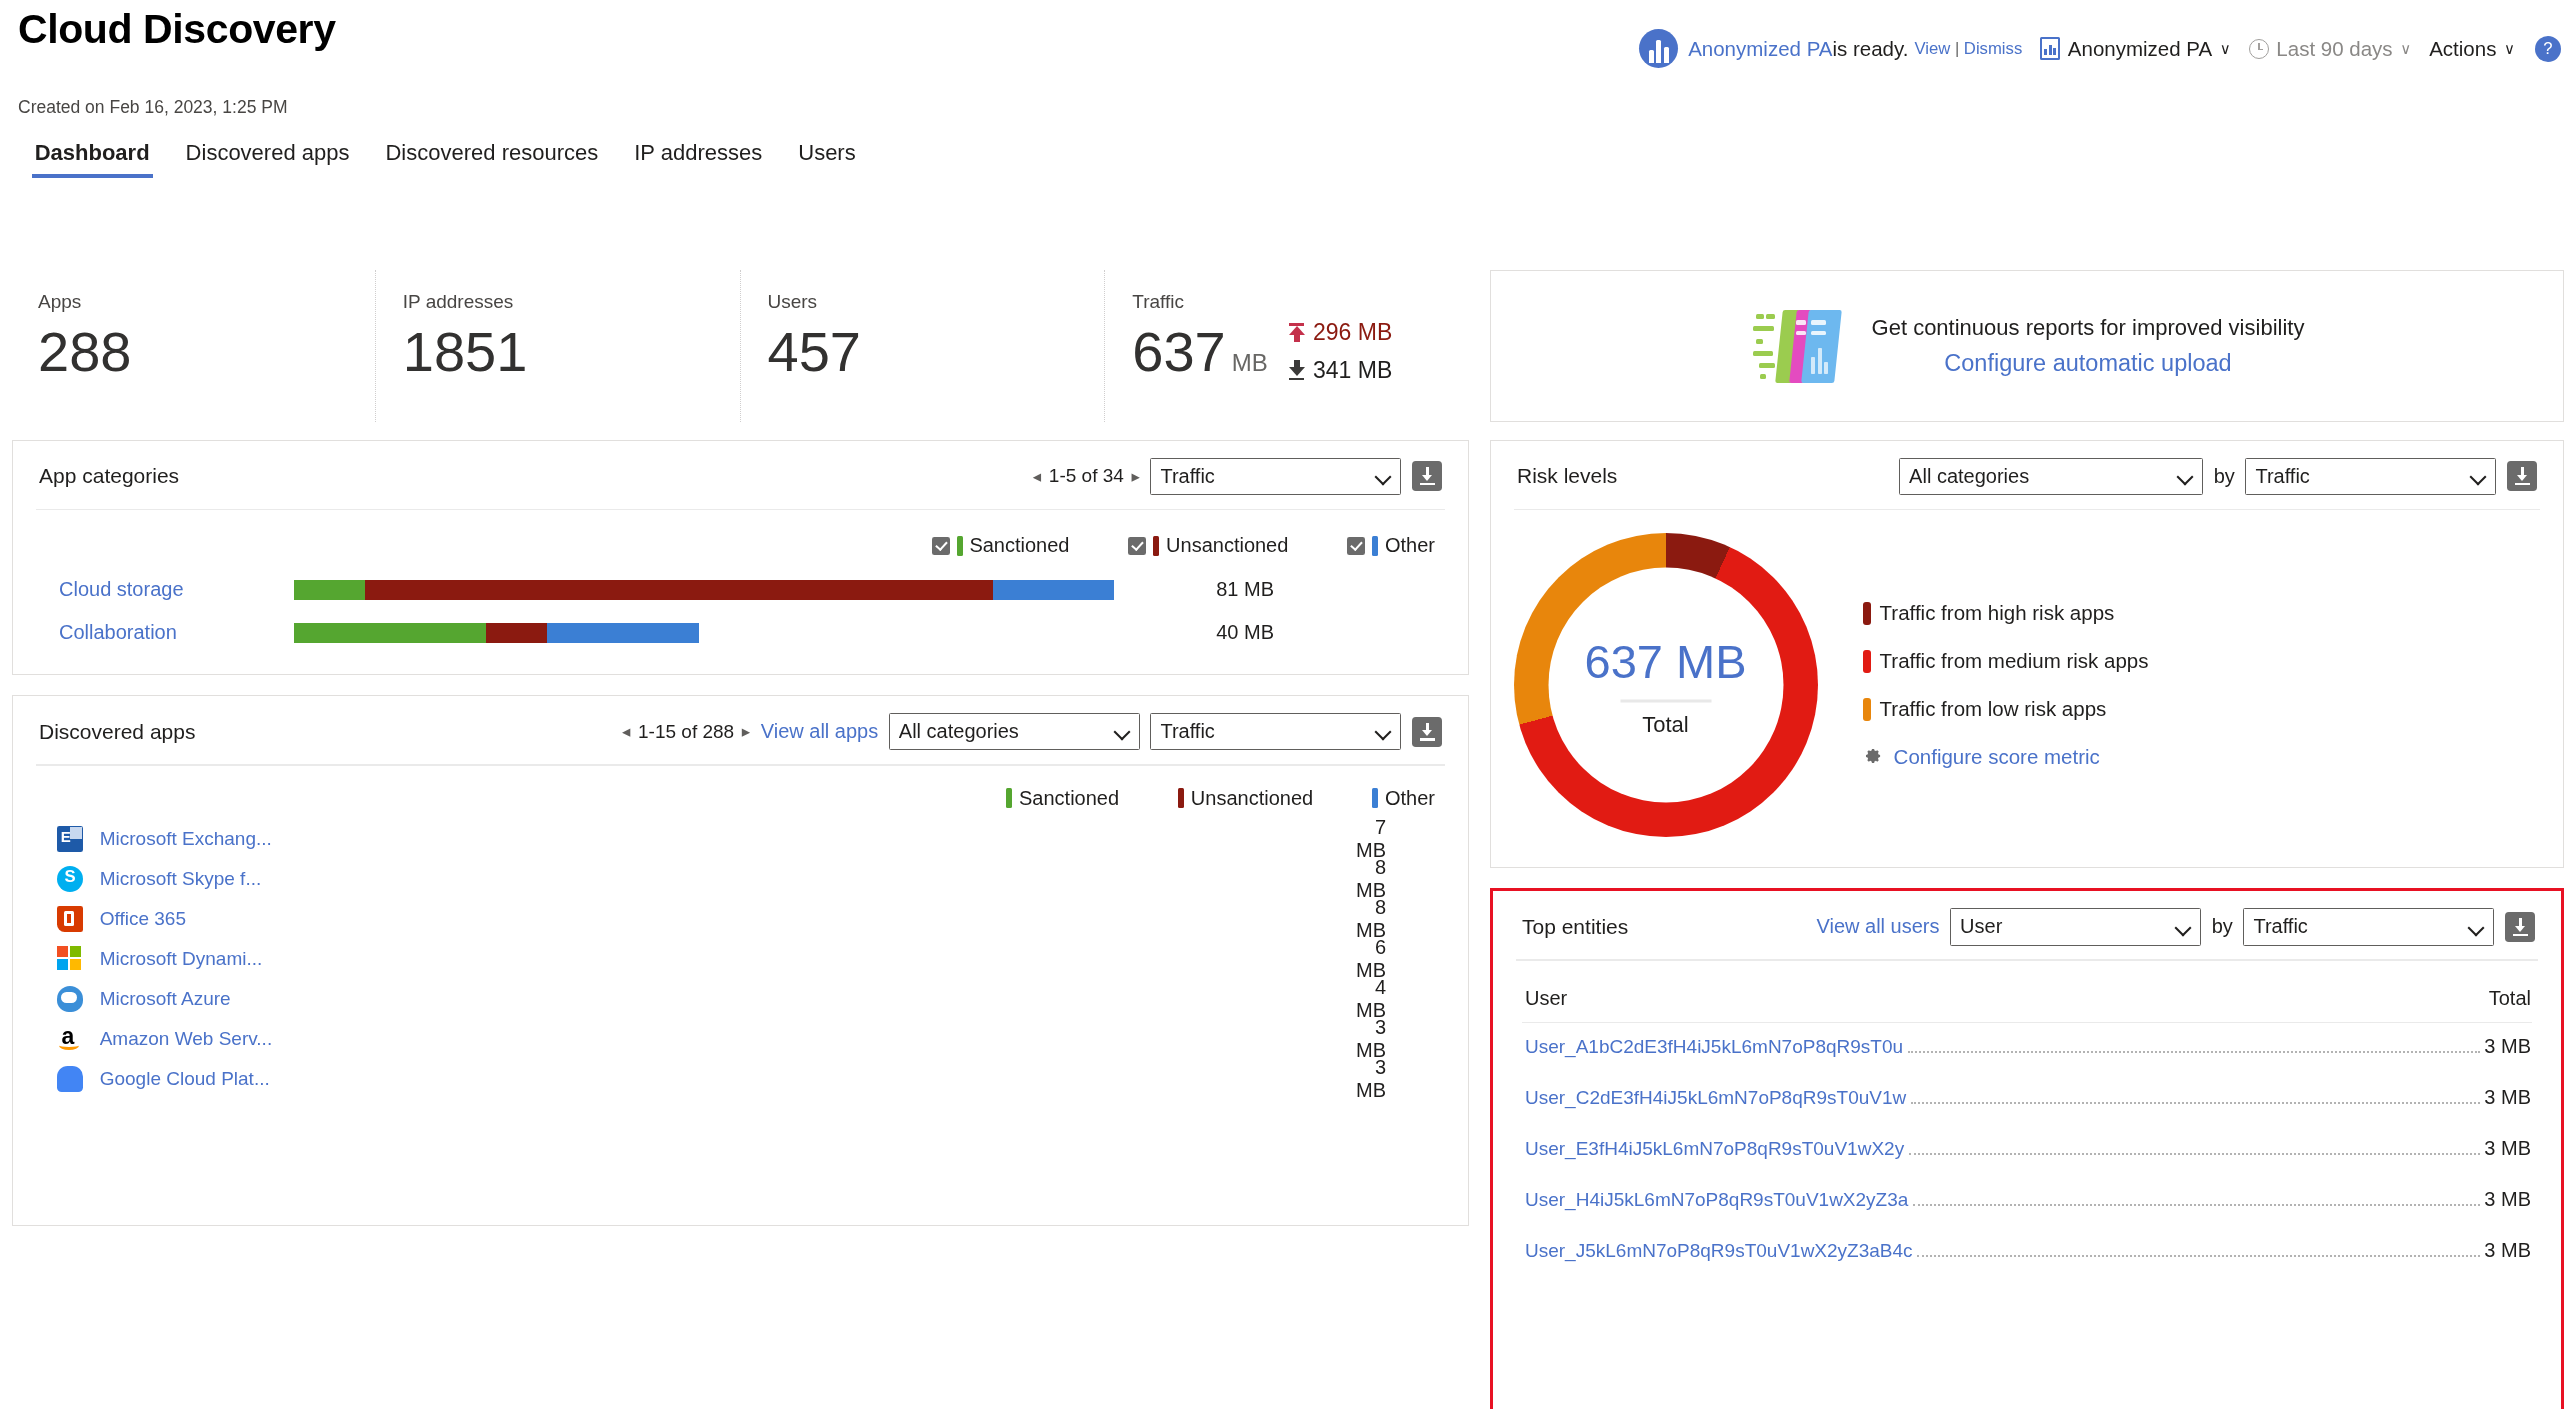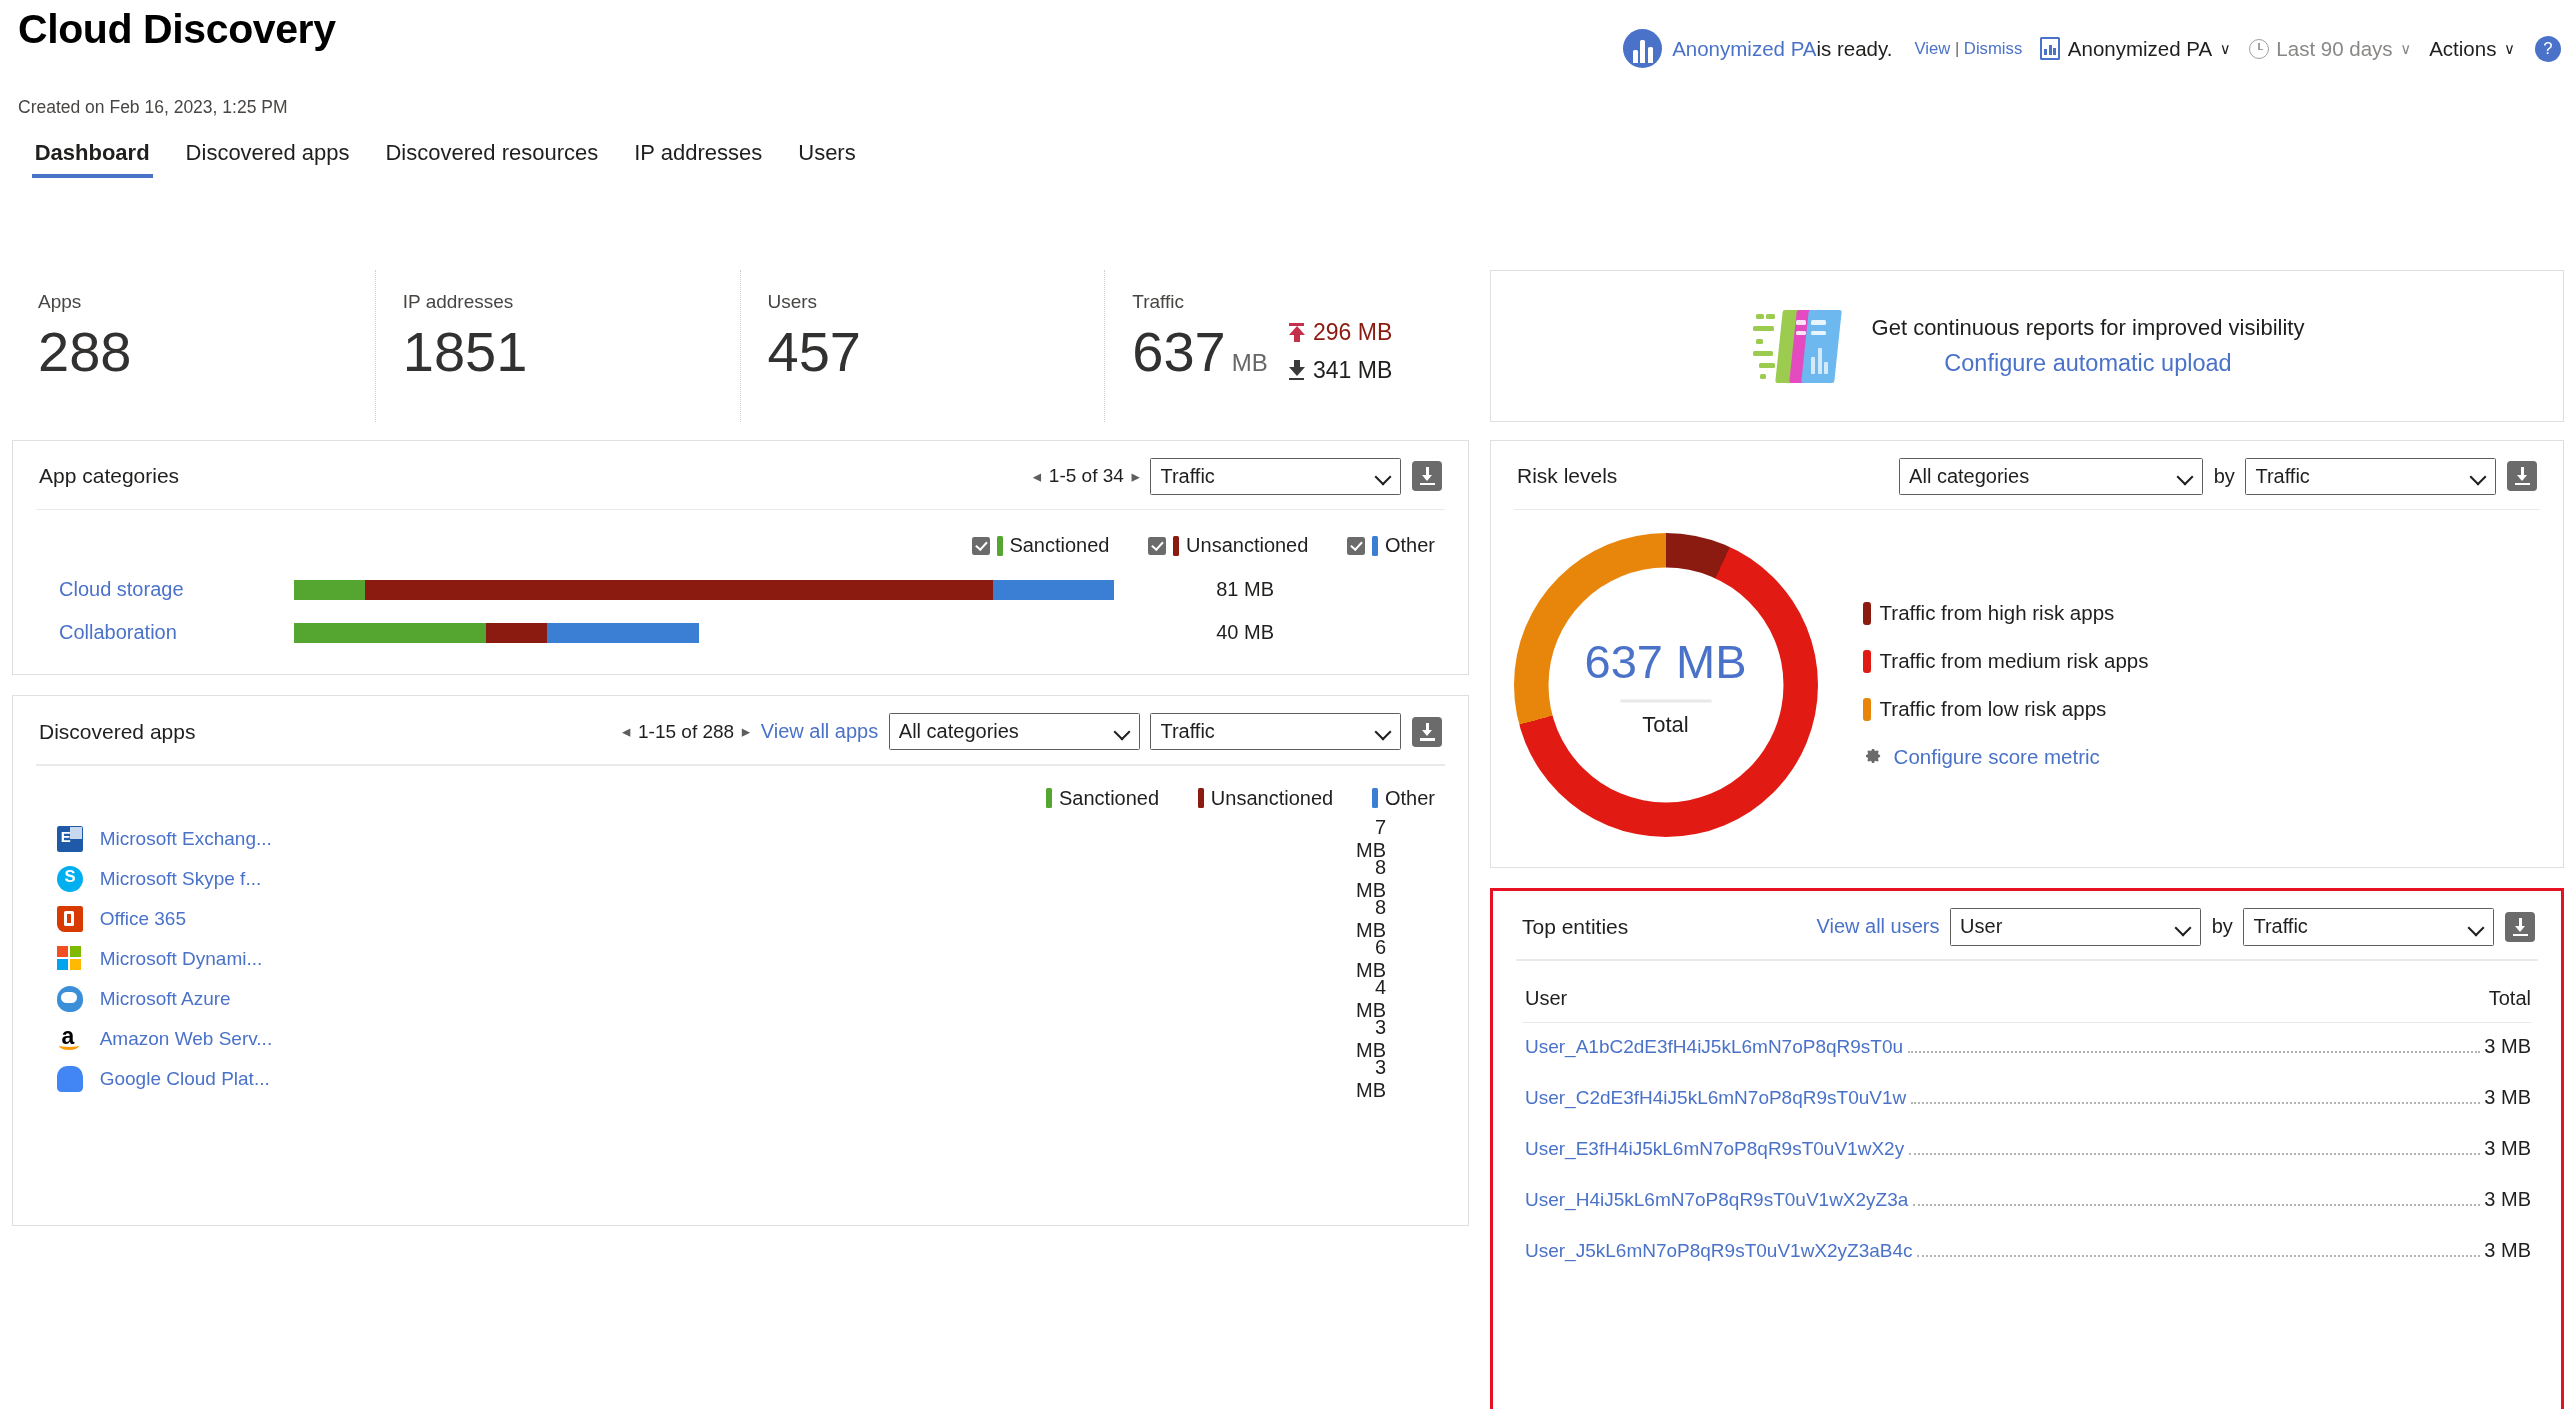--- a/index.html
+++ b/index.html
@@ -152,21 +152,21 @@
   .export-btn::before {
     content:""; position:absolute; left:13.7px; top:6px; width:3px; height:10px; background:#fff;
   }
   .export-btn i.h {
     position:absolute; left:10px; top:13.7px; border-left:5.3px solid transparent;
     border-right:5.3px solid transparent; border-top:6.8px solid #fff;
   }
   .export-btn i.u { position:absolute; left:7.6px; bottom:6px; width:15px; height:2.3px; background:#fff; }
 
   
-  .legend-row { display: flex; justify-content: flex-end; gap: 39px; padding: 24px 33px 7.6px 0; }
+  .legend-row { display: flex; justify-content: flex-end; gap: 59px; padding: 24px 33px 7.6px 0; }
   .legend { display: flex; align-items: center; gap: 6.8px; font-size: 20px; color: #201f1e; }
   .cbx {
     width: 18px; height: 18px; background: #6b6b6b; border-radius: 2.3px; position: relative; flex: none;
     cursor: pointer;
   }
   .cbx::after {
     content:""; position:absolute; left:6px; top:2.3px; width:4.6px; height:9px;
     border-right:2.3px solid #fff; border-bottom:2.3px solid #fff; transform: rotate(42deg);
   }
   .swatch { width: 6px; height: 20px; border-radius: 1.5px; flex: none; }
@@ -247,21 +247,21 @@
   <div class="page-title">Cloud Discovery</div>
 
   <div class="header-right">
     <div class="notif-avatar">
         <i></i>
         <i></i>
         <i></i>
       </div>
     <span class="lnk">Anonymized PA</span>
     <span class="notif-txt"> is ready.</span>
-    <span class="small-lnk" style="margin-left:22px;">View</span>
+    <span class="small-lnk" style="margin-left:6px;">View</span>
     <span class="sep-bar">|</span>
     <span class="small-lnk">Dismiss</span>
 
     <div class="hdr-item">
       <span class="rep-icon">
           <span class="pg"></span>
           <b></b>
           <b></b>
           <b></b>
         </span>

